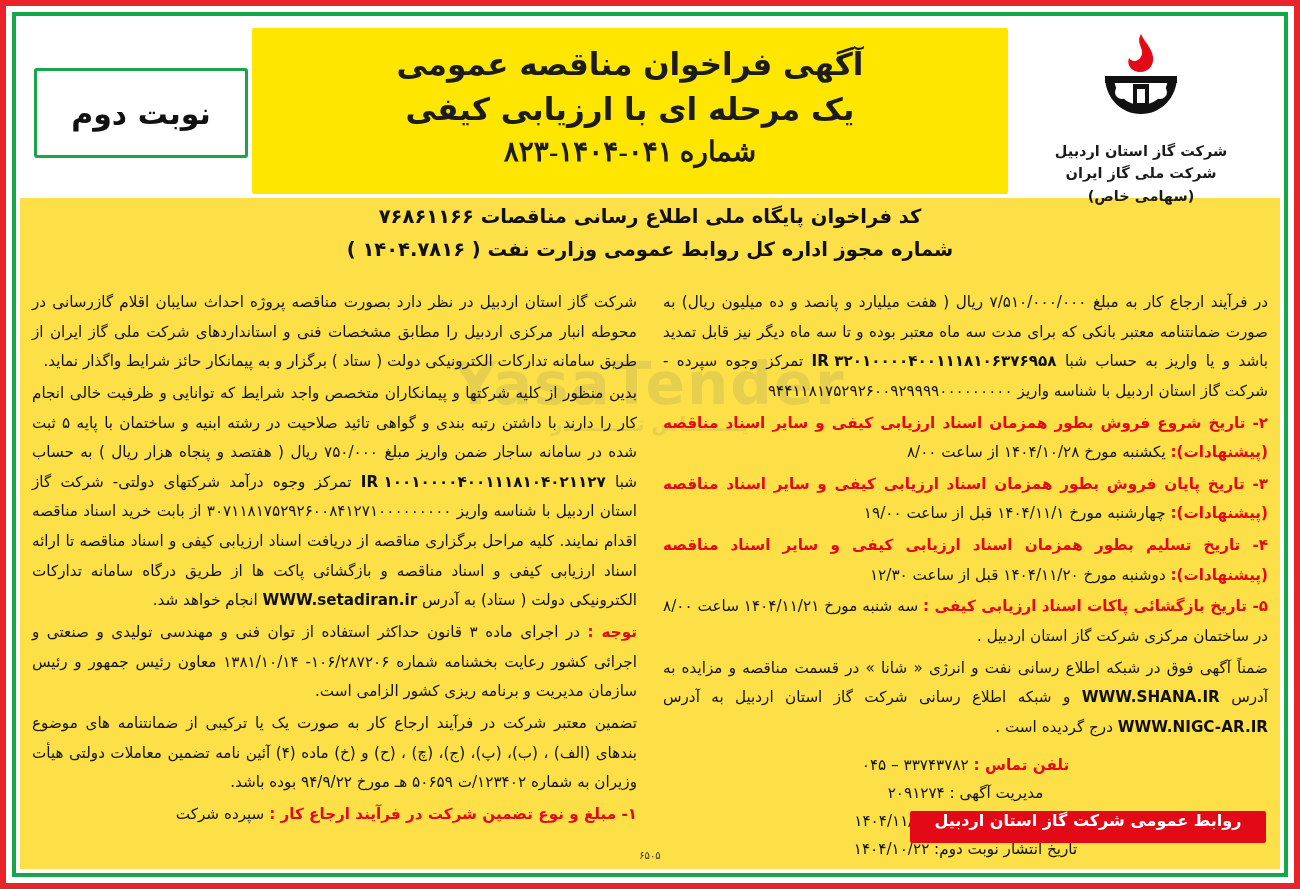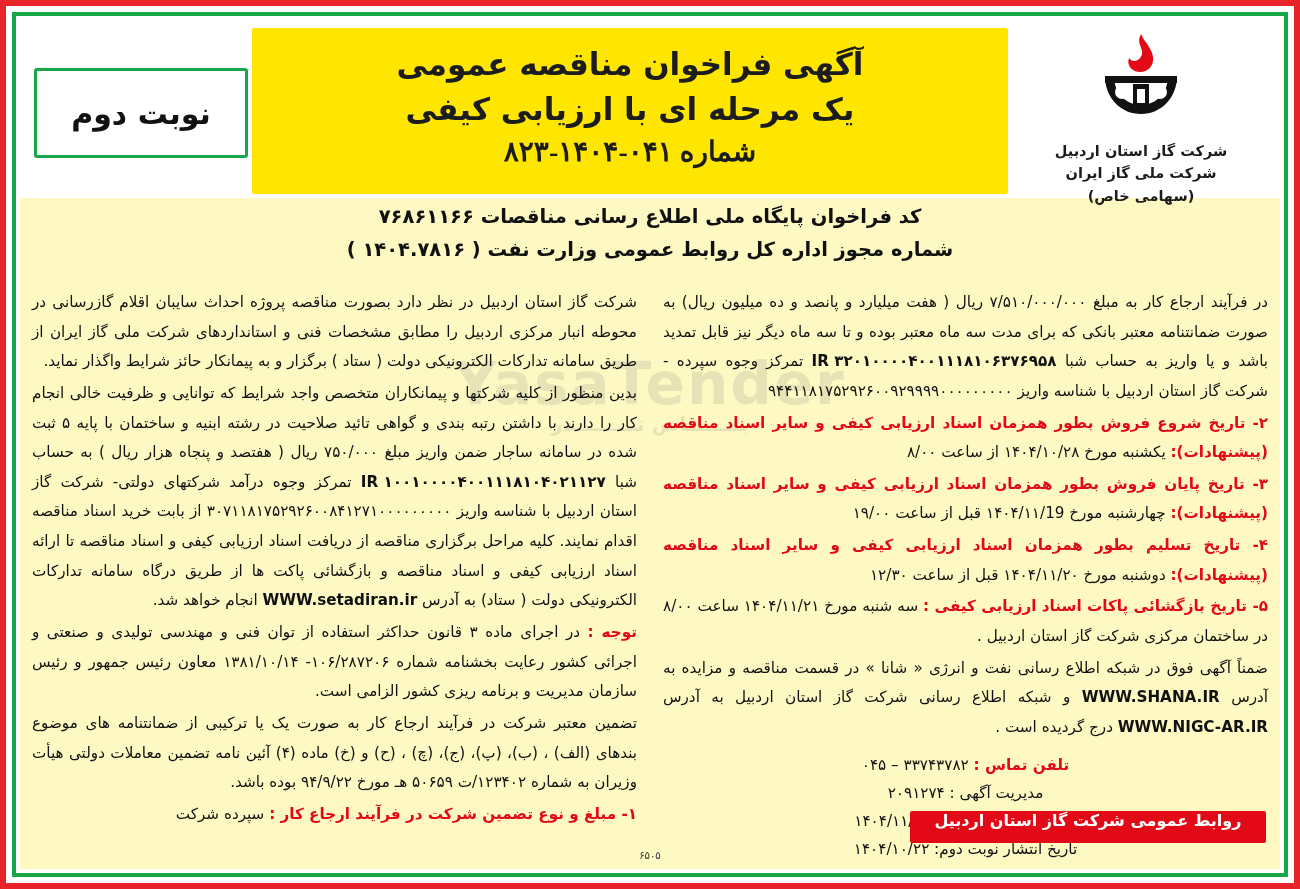--- a/index.html
+++ b/index.html
@@ -19,21 +19,21 @@
   .inner{
     position:absolute;
     inset:6px;
     border:4px solid #17a64a;
     box-sizing:border-box;
     background:#ffffff;
   }
   .content{
     position:absolute;
     inset:4px;
-    background:#fef9c3;
+    background:#fde047;
   }
 
   
   .header{
     position:relative;
     height:178px;
     background:#ffffff;
   }
   .yellow-band{
     position:absolute;
@@ -224,21 +224,21 @@
       <div class="body">
 
         <div class="col col-left">
           <p>
             <span>در فرآیند ارجاع کار به مبلغ ۷/۵۱۰/۰۰۰/۰۰۰ ریال ( هفت میلیارد و پانصد و ده میلیون ریال) به صورت ضمانتنامه معتبر بانکی که برای مدت سه ماه معتبر بوده و تا سه ماه دیگر نیز قابل تمدید باشد و یا واریز به حساب شبا </span><span class="ltr bold">IR ۳۲۰۱۰۰۰۰۴۰۰۱۱۱۸۱۰۶۳۷۶۹۵۸</span><span> تمرکز وجوه سپرده - شرکت گاز استان اردبیل با شناسه واریز ۹۴۴۱۱۸۱۷۵۲۹۲۶۰۰۹۲۹۹۹۹۰۰۰۰۰۰۰۰۰</span>
           </p>
           <p>
             <span class="red">۲- تاریخ شروع فروش بطور همزمان اسناد ارزیابی کیفی و سایر اسناد مناقصه (پیشنهادات):</span><span> یکشنبه مورخ ۱۴۰۴/۱۰/۲۸ از ساعت ۸/۰۰</span>
           </p>
           <p>
-            <span class="red">۳- تاریخ پایان فروش بطور همزمان اسناد ارزیابی کیفی و سایر اسناد مناقصه (پیشنهادات):</span><span> چهارشنبه مورخ ۱۴۰۴/۱۱/19 قبل از ساعت ۱۹/۰۰</span>
+            <span class="red">۳- تاریخ پایان فروش بطور همزمان اسناد ارزیابی کیفی و سایر اسناد مناقصه (پیشنهادات):</span><span> چهارشنبه مورخ ۱۴۰۴/۱۱/۱ قبل از ساعت ۱۹/۰۰</span>
           </p>
           <p>
             <span class="red">۴- تاریخ تسلیم بطور همزمان اسناد ارزیابی کیفی و سایر اسناد مناقصه (پیشنهادات):</span><span> دوشنبه مورخ ۱۴۰۴/۱۱/۲۰ قبل از ساعت ۱۲/۳۰</span>
           </p>
           <p>
             <span class="red">۵- تاریخ بازگشائی پاکات اسناد ارزیابی کیفی :</span><span> سه شنبه مورخ ۱۴۰۴/۱۱/۲۱ ساعت ۸/۰۰ در ساختمان مرکزی شرکت گاز استان اردبیل .</span>
           </p>
           <p>
             <span>ضمناً آگهی فوق در شبکه اطلاع رسانی نفت و انرژی « شانا » در قسمت مناقصه و مزایده به آدرس </span><span class="ltr bold">WWW.SHANA.IR</span><span> و شبکه اطلاع رسانی شرکت گاز استان اردبیل به آدرس </span><span class="ltr bold">WWW.NIGC-AR.IR</span><span> درج گردیده است .</span>
           </p>

